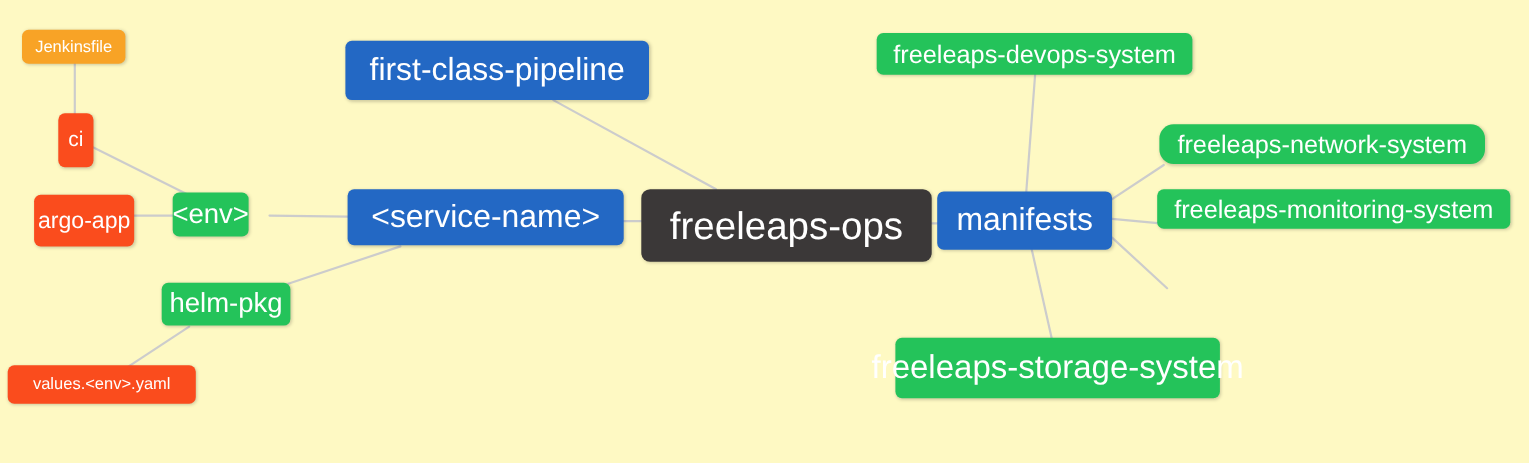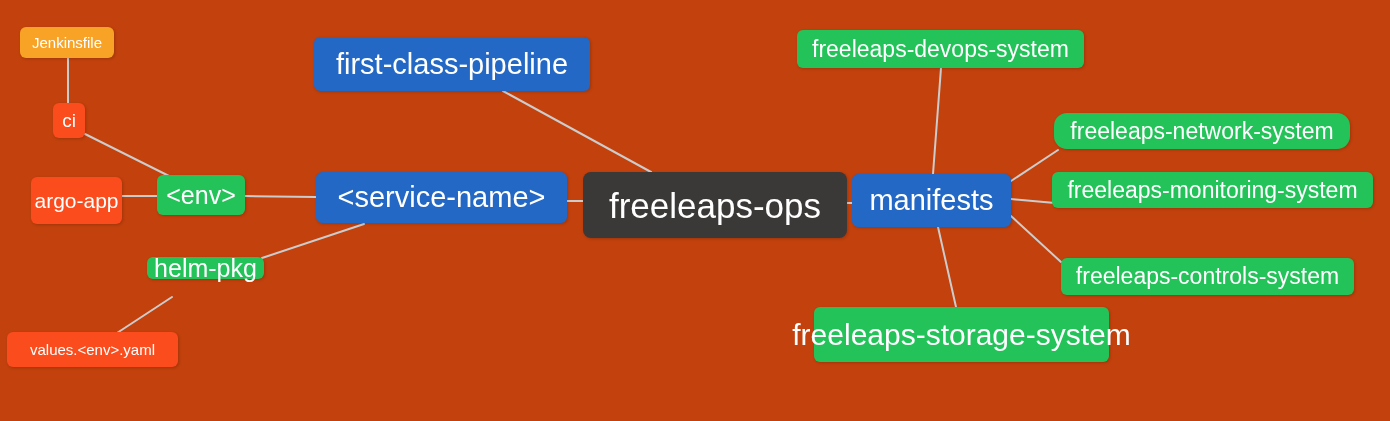--- a/index.html
+++ b/index.html
@@ -5,21 +5,21 @@
   html, body {
     margin: 0;
     padding: 0;
     background: #ffffff;
     font-family: "Liberation Sans", sans-serif;
   }
   .canvas {
     position: relative;
     width: 1390px;
     height: 421px;
-    background: #c2410c;
+    background: #fef9c3;
     overflow: hidden;
   }
   .edges {
     position: absolute;
     left: 0; top: 0;
     width: 1390px; height: 421px;
   }
   .node {
     position: absolute;
     display: flex;
@@ -33,24 +33,24 @@
     line-height: 1;
   }
   .blue   { background: #2368c4; text-align: right; }
   .green  { background: #24c35a; }
   .red    { background: #fa4c1d; }
   .orange { background: #f8a326; }
   .dark   { background: #3b3838; border-radius: 8px; }
 
   
   .n-jenkinsfile { left: 20px;   top: 27px;  width: 94px;  height: 31px; font-size: 15px; }
-  .n-ci          { left: 53px;   top: 103px; width: 32px;  height: 35px; font-size: 19px; }
+  .n-ci          { left: 53px;   top: 103px; width: 32px;  height: 49px; font-size: 19px; }
   .n-argo-app    { left: 31px;   top: 177px; width: 91px;  height: 47px; font-size: 21px; }
-  .n-env         { left: 157px;  top: 175px; width: 88px;  height: 40px; font-size: 25px; }
-  .n-helm-pkg    { left: 147px;  top: 257px; width: 117px; height: 22px; font-size: 25px; }
+  .n-env         { left: 157px;  top: 175px; width: 69px;  height: 40px; font-size: 25px; }
+  .n-helm-pkg    { left: 147px;  top: 257px; width: 117px; height: 39px; font-size: 25px; }
   .n-values      { left: 7px;    top: 332px; width: 171px; height: 35px; font-size: 15px; }
   .n-pipeline    { left: 314px;  top: 37px;  width: 276px; height: 54px; font-size: 29px; }
   .n-service     { left: 316px;  top: 172px; width: 251px; height: 51px; font-size: 29px; }
   .n-ops         { left: 583px;  top: 172px; width: 264px; height: 66px; font-size: 35px; }
   .n-manifests   { left: 852px;  top: 174px; width: 159px; height: 53px; font-size: 29px; }
   .n-devops      { left: 797px;  top: 30px;  width: 287px; height: 38px; font-size: 23px; }
   .n-network     { left: 1054px; top: 113px; width: 296px; height: 36px; font-size: 23px; border-radius: 13px; }
   .n-monitoring  { left: 1052px; top: 172px; width: 321px; height: 36px; font-size: 23px; }
   .n-controls    { left: 1061px; top: 258px; width: 293px; height: 37px; font-size: 23px; }
   .n-storage     { left: 814px;  top: 307px; width: 295px; height: 55px; font-size: 30px; }
@@ -98,17 +98,16 @@
   <div class="node blue n-service">&lt;service-name&gt;</div>
 
   <div class="node green n-devops">freeleaps-devops-system</div>
 
   <div class="node blue n-manifests">manifests</div>
 
   <div class="node green n-network">freeleaps-network-system</div>
 
   <div class="node green n-monitoring">freeleaps-monitoring-system</div>
 
-  <div class="node green n-controls">freeleaps-controls-system</div>
 
   <div class="node green n-storage">freeleaps-storage-system</div>
 
 </div>
 
 </body></html>

